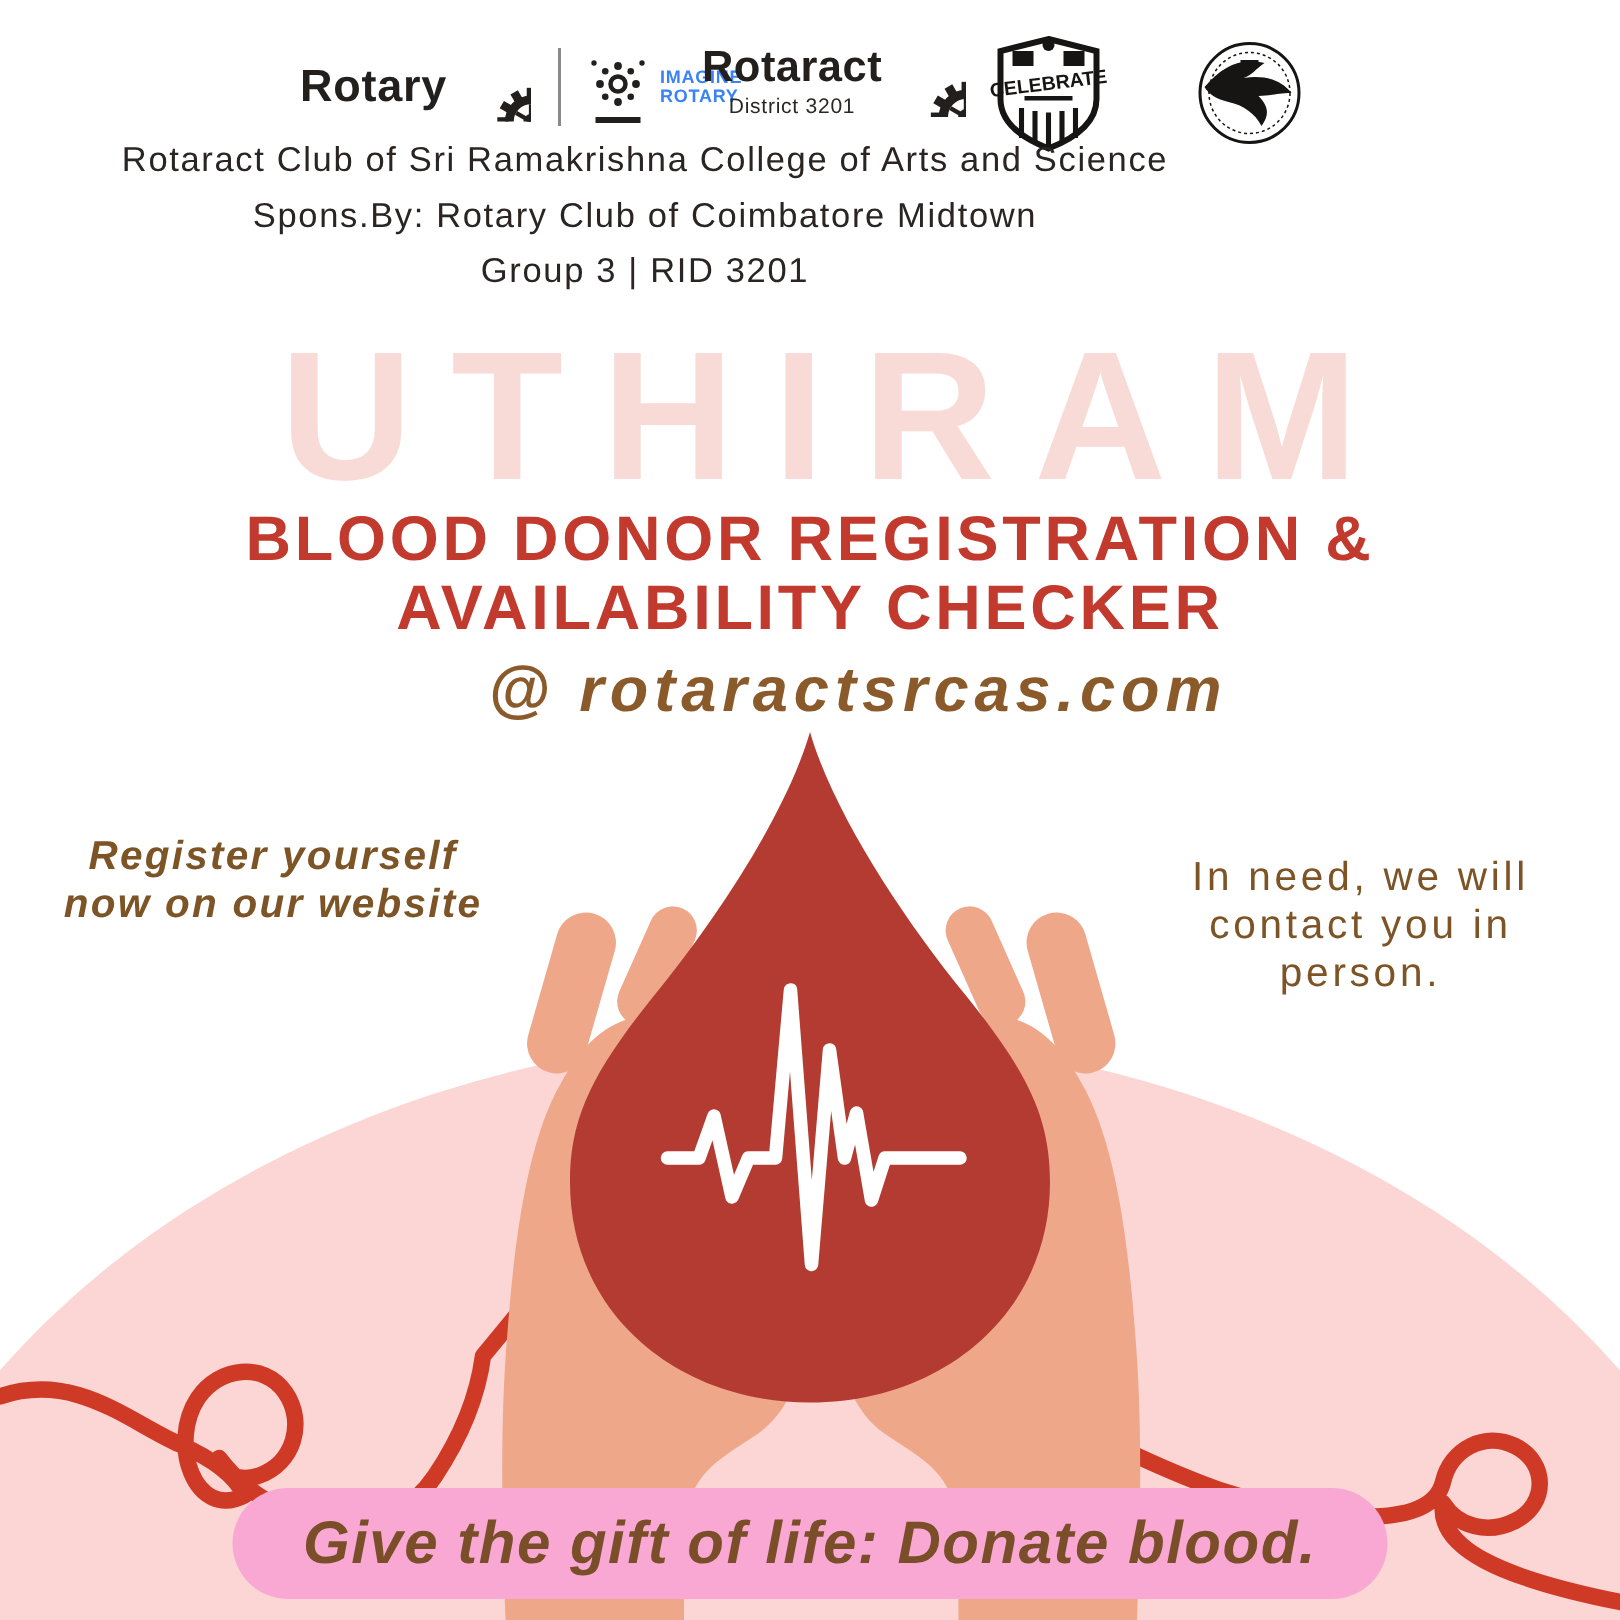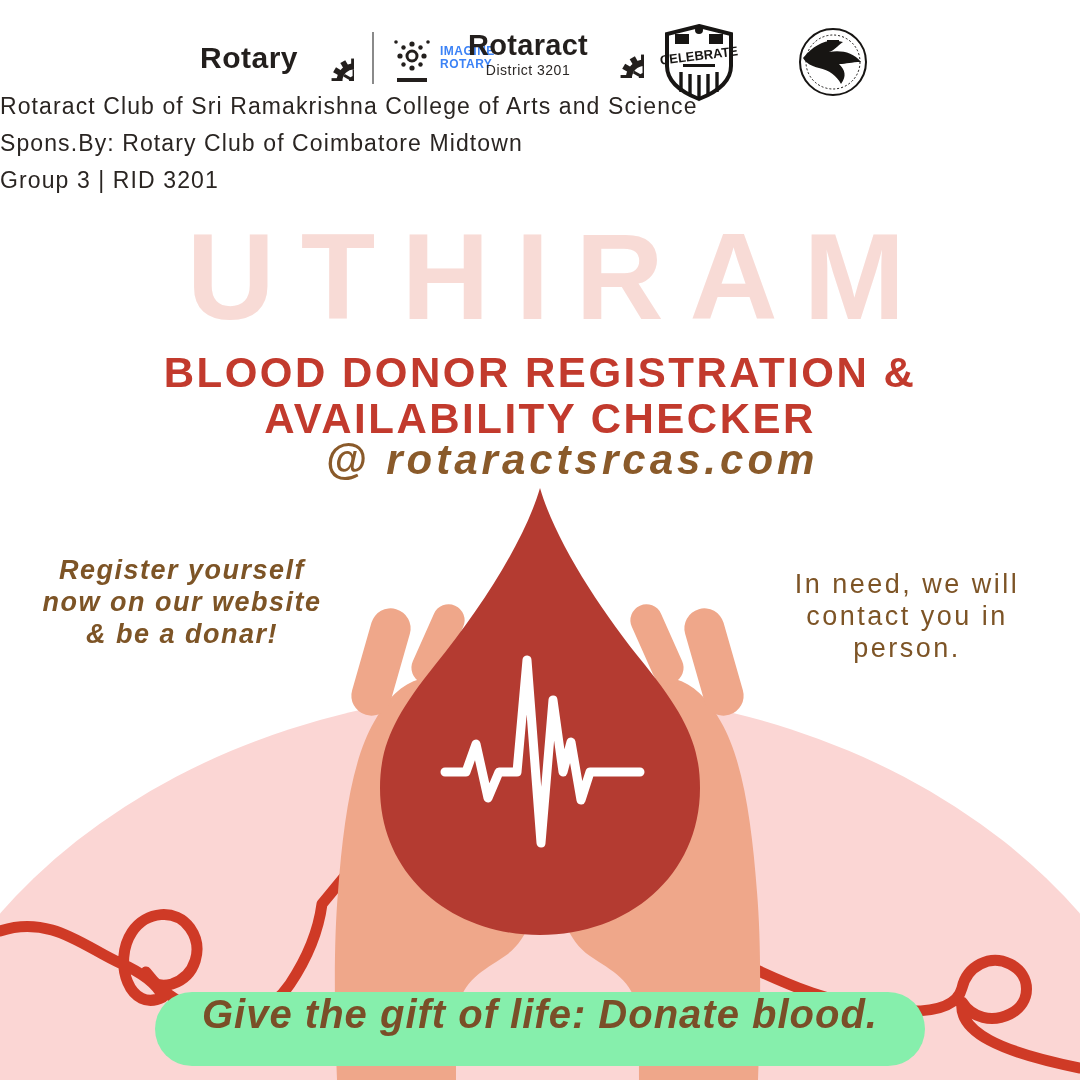--- a/index.html
+++ b/index.html
@@ -14,39 +14,39 @@
   .rotary-word{font-size:30px;font-weight:bold;letter-spacing:.5px;}
   .lockup-divider{width:2px;height:52px;background:#8a8a8a;margin:0 8px;}
   .imagine-mark{display:flex;align-items:center;gap:8px;}
   .imagine-text{font-size:12px;font-weight:bold;line-height:13px;letter-spacing:.5px;color:#3b82f6;}
   .rotaract-lockup{position:absolute;left:468px;top:16px;display:flex;align-items:center;gap:8px;color:#231f1d;}
   .rotaract-word{font-size:29px;font-weight:bold;letter-spacing:.3px;line-height:30px;}
   .rotaract-district{font-size:14px;letter-spacing:.5px;margin-top:2px;text-align:center;color:#2b2725;}
   .celebrate-badge{position:absolute;left:653px;top:8px;}
   .eagle-seal{position:absolute;left:793px;top:10px;}
   
-  .header-block{position:absolute;left:0;top:88px;width:860px;text-align:left;z-index:4;
+  .header-block{position:absolute;left:0;top:88px;width:860px;text-align:center;z-index:4;
     color:#2a2522;font-size:23px;letter-spacing:1.1px;line-height:37px;font-weight:500;}
   
   .uthiram{position:absolute;left:6px;top:212px;width:1080px;text-align:center;z-index:3;
     font-size:122px;font-weight:bold;color:#f8dbd6;letter-spacing:26px;padding-left:26px;box-sizing:border-box;
     line-height:130px;white-space:nowrap;}
-  .red-heading{position:absolute;left:0;top:350px;width:1080px;text-align:center;z-index:4;
+  .red-heading{position:absolute;left:0;top:336px;width:1080px;text-align:center;z-index:4;
     font-size:42px;font-weight:bold;color:#c23a2d;letter-spacing:2.5px;line-height:46px;}
   .website-line{position:absolute;left:0;top:436px;width:1080px;text-align:center;z-index:4;
     font-size:42px;font-weight:bold;font-style:italic;color:#8a5a2a;letter-spacing:4px;margin-left:32px;}
   
   .callout{position:absolute;z-index:4;color:#7d5426;font-size:27px;line-height:32px;text-align:center;}
   .callout-left{left:22px;top:554px;width:320px;font-weight:bold;font-style:italic;letter-spacing:1.5px;}
   .callout-right{left:752px;top:568px;width:310px;letter-spacing:2.5px;}
   
   .art{position:absolute;left:0;top:0;width:1080px;height:1080px;z-index:1;}
   
-  .pill{position:absolute;left:155px;top:992px;width:770px;height:74px;background:#86efac;
-    border-radius:37px;z-index:5;display:flex;justify-content:center;}
+  .pill{position:absolute;left:155px;top:992px;width:770px;height:74px;background:#f9a8d4;
+    border-radius:37px;z-index:5;display:flex;align-items:center;justify-content:center;}
   .pill-text{font-size:40px;font-weight:bold;font-style:italic;color:#7a4e28;letter-spacing:1px;}
 </style>
 </head>
 <body>
 
 <div class="canvas">
 
   <svg class="art" viewBox="0 0 1080 1080" aria-hidden="true">
     <defs>
       <symbol id="gear" viewBox="-21 -21 42 42">
@@ -223,21 +223,20 @@
   <div class="red-heading">
     <div>BLOOD DONOR REGISTRATION &amp;</div>
     <div>AVAILABILITY CHECKER</div>
   </div>
 
   <div class="website-line">@ rotaractsrcas.com</div>
 
   <div class="callout callout-left">
     <div>Register yourself</div>
     <div>now on our website</div>
-    <div>&amp; be a donar!</div>
   </div>
 
   <div class="callout callout-right">
     <div>In need, we will</div>
     <div>contact you in</div>
     <div>person.</div>
   </div>
 
   <div class="pill">
     <span class="pill-text">Give the gift of life: Donate blood.</span>

